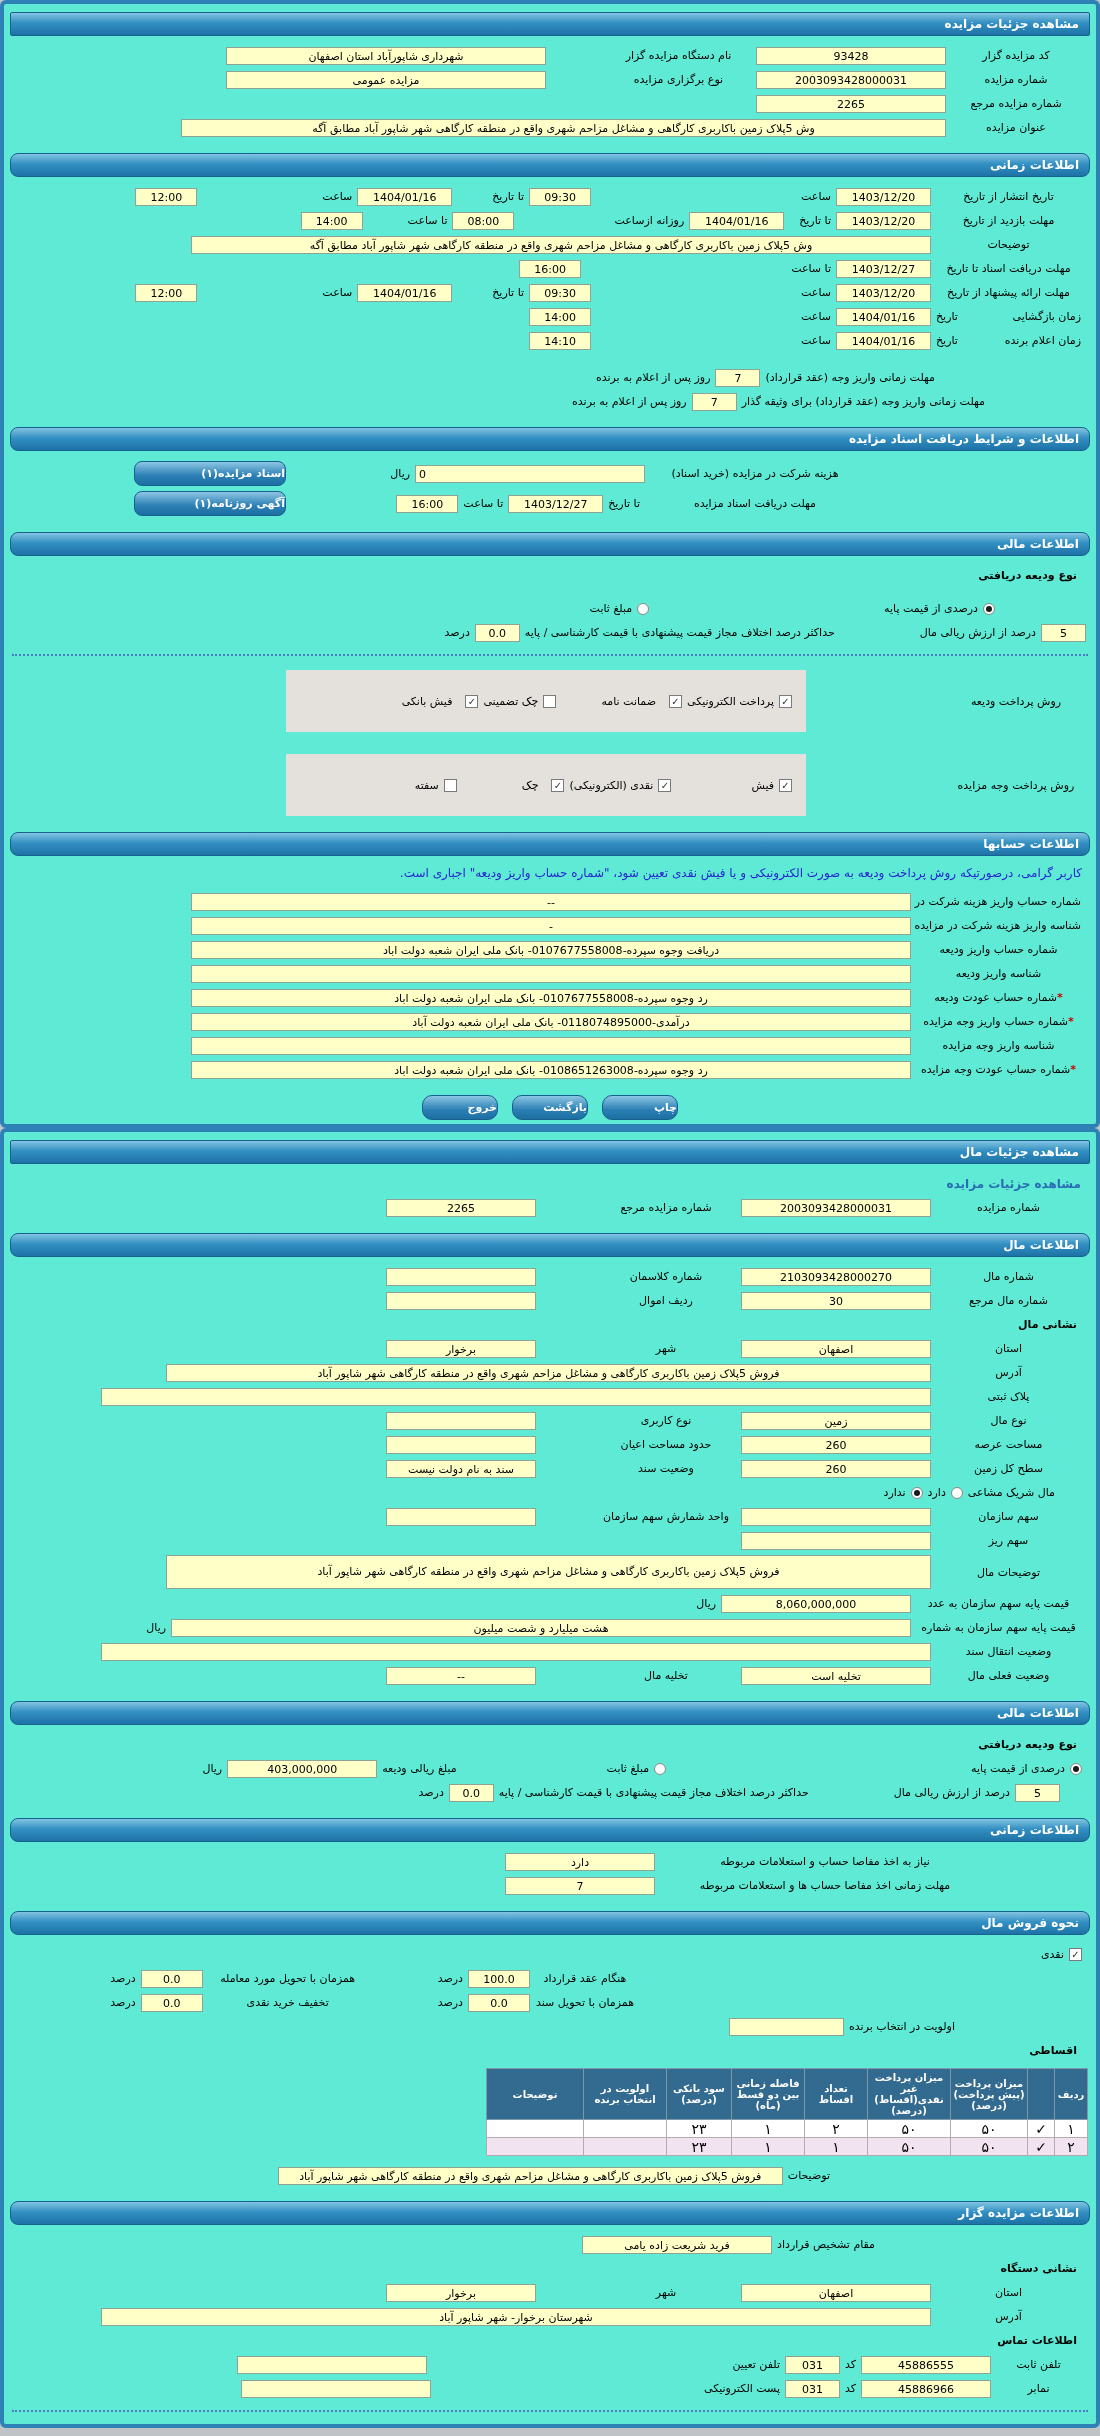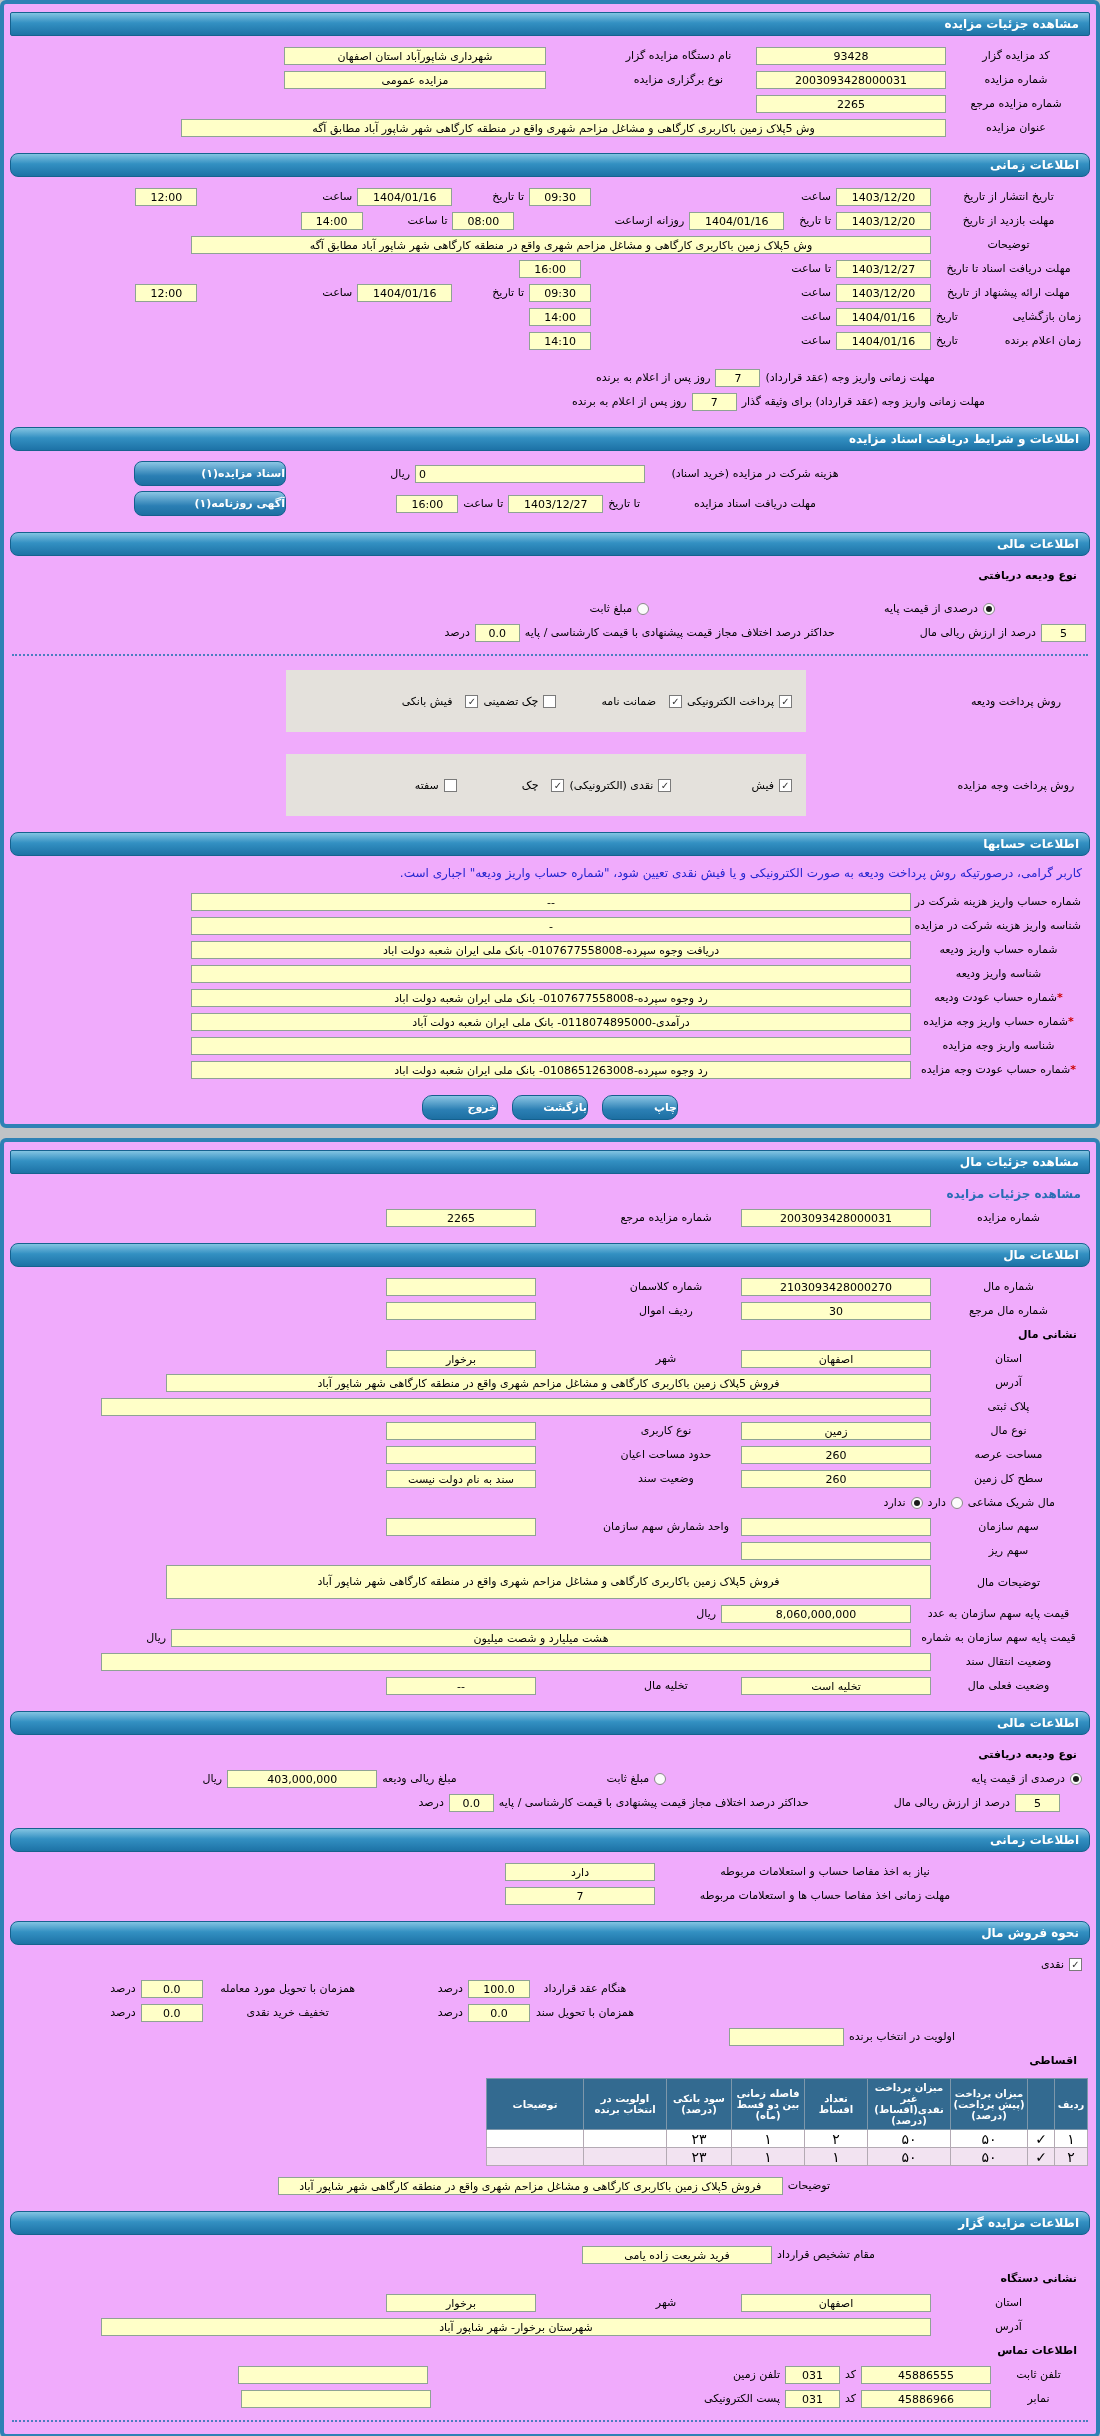--- a/index.html
+++ b/index.html
@@ -1,29 +1,29 @@
 <!DOCTYPE html>
 <html dir="rtl" lang="fa"><head>
 <meta charset="utf-8">
 <style>
   html,body{margin:0;padding:0;background:#bfc3c6;}
   body{width:1100px;font-family:"DejaVu Sans",sans-serif;direction:rtl;}
   #wrap{width:1100px;box-sizing:border-box;}
-  .panel{border:4px solid #2e81b5;border-radius:6px;background:#f0abfc;padding:2px 6px 0;margin-bottom:10px;box-sizing:border-box;}
+  .panel{border:4px solid #2e81b5;border-radius:6px;background:#5eead4;padding:2px 6px 0;box-sizing:border-box;}
   .sec{background:linear-gradient(180deg,#83c4e2 0%,#3390c2 45%,#1d72a6 100%);border:1px solid #16628f;color:#fff;font-weight:bold;font-size:12px;padding:4px 10px;border-radius:2px;margin:6px 0 10px;}
   .sec.mt{margin-top:16px;border-radius:8px;}
   .r{display:flex;align-items:center;margin:5px 4px;min-height:19px;}
   .l{font-size:11px;white-space:nowrap;padding:0 5px;flex:none;color:#000;}
   .lb{font-weight:bold;}
   .ta-l{text-align:center;box-sizing:border-box;}
   .lbl2{display:flex;justify-content:space-between;box-sizing:border-box;flex:none;font-size:11px;padding:0 5px;}
   .f{background:#ffffc8;border:1px solid #8fa394;height:18px;line-height:17px;font-size:11px;text-align:center;white-space:nowrap;overflow:hidden;box-sizing:border-box;flex:none;padding:0 3px;}
   .f.tall{height:34px;line-height:32px;}
   .f.vl{text-align:left;}
-  .w45{width:45px}.w55{width:55px}.w60{width:62px}.w95{width:95px}.w110{width:110px}.w115{width:115px}.w130{width:130px}.w140{width:140px}.w150{width:150px}.w155{width:155px}.w170{width:170px}.w175{width:175px}.w190{width:190px}.w220{width:220px}.w230{width:230px}.w340{width:340px}.w330{width:262px}.w505{width:505px}.w720{width:720px}.w740{width:740px}.w765{width:765px}.w830{width:830px}
+  .w45{width:45px}.w55{width:55px}.w60{width:62px}.w95{width:95px}.w110{width:110px}.w115{width:115px}.w130{width:130px}.w140{width:140px}.w150{width:150px}.w155{width:155px}.w170{width:170px}.w175{width:175px}.w190{width:190px}.w220{width:220px}.w230{width:230px}.w340{width:340px}.w330{width:320px}.w505{width:505px}.w720{width:720px}.w740{width:740px}.w765{width:765px}.w830{width:830px}
   .g8{margin-left:8px}.g10{margin-left:10px}.g35{margin-left:35px}.g40{margin-left:40px}.g55{margin-left:55px}.g60{margin-left:60px}.g75{margin-left:75px}.g95{margin-left:95px}.g120{margin-left:120px}.g140{margin-left:140px}.g205{margin-left:205px}.g230{margin-left:230px}.g300{margin-left:300px}
   .ind8{margin-right:8px}.ind30{margin-right:30px}.ind95{margin-right:95px}.ind100{margin-right:100px}.ind130{margin-right:130px}.ind150{margin-right:150px}.ind210{margin-right:210px}.ind225{margin-right:225px}.ind255{margin-right:255px}.ind450{margin-right:450px}
   .req{color:#cc0000;font-weight:bold;}
   .cb{width:13px;height:13px;background:#fff;border:1px solid #7a7a7a;font-size:10px;line-height:12px;text-align:center;color:#333;flex:none;display:inline-block;box-sizing:border-box;}
   .rd{width:12px;height:12px;border-radius:50%;background:#fbfbfb;border:1px solid #8a8a8a;flex:none;display:inline-flex;align-items:center;justify-content:center;box-sizing:border-box;}
   .rd.on::after{content:"";width:6px;height:6px;border-radius:50%;background:#1a1a1a;}
   .grp{background:#e4e1dc;display:flex;align-items:center;height:62px;width:520px;padding:0 14px;box-sizing:border-box;}
   .btn{background:linear-gradient(180deg,#8cc6e4,#2b7fb4 60%,#1d6fa2);color:#fff;border:1px solid #15608e;border-radius:10px;font-size:11px;font-weight:bold;padding:5px 0;width:74px;text-align:right;cursor:pointer;flex:none;}
   .btn.wide{width:150px;border-radius:8px;}
   .btnrow{display:flex;justify-content:center;gap:14px;margin:16px 0 4px;}
@@ -500,21 +500,21 @@
 
     <div class="r ind8">
         <div class="l lb">اطلاعات تماس</div>
       </div>
 
     <div class="r">
       <div class="l w95 ta-l" style="width:95px">تلفن ثابت</div>
       <div class="f w130">45886555</div>
       <div class="l">کد</div>
       <div class="f w55">031</div>
-      <div class="l g300" style="margin-left:300px">تلفن زمین</div>
+      <div class="l g300" style="margin-left:300px">تلفن تعیین</div>
       <div class="f w190"></div>
     </div>
     <div class="r">
       <div class="l w95 ta-l" style="width:95px">نمابر</div>
       <div class="f w130">45886966</div>
       <div class="l">کد</div>
       <div class="f w55">031</div>
       <div class="l" style="margin-left:268px">پست الکترونیکی</div>
       <div class="f w190"></div>
     </div>

